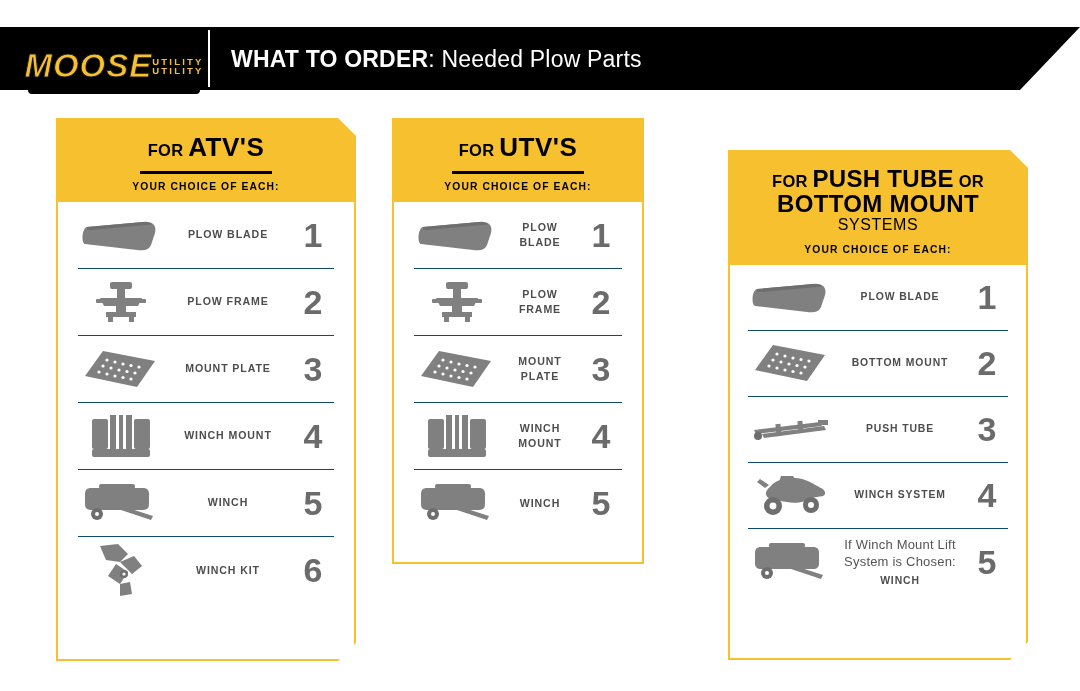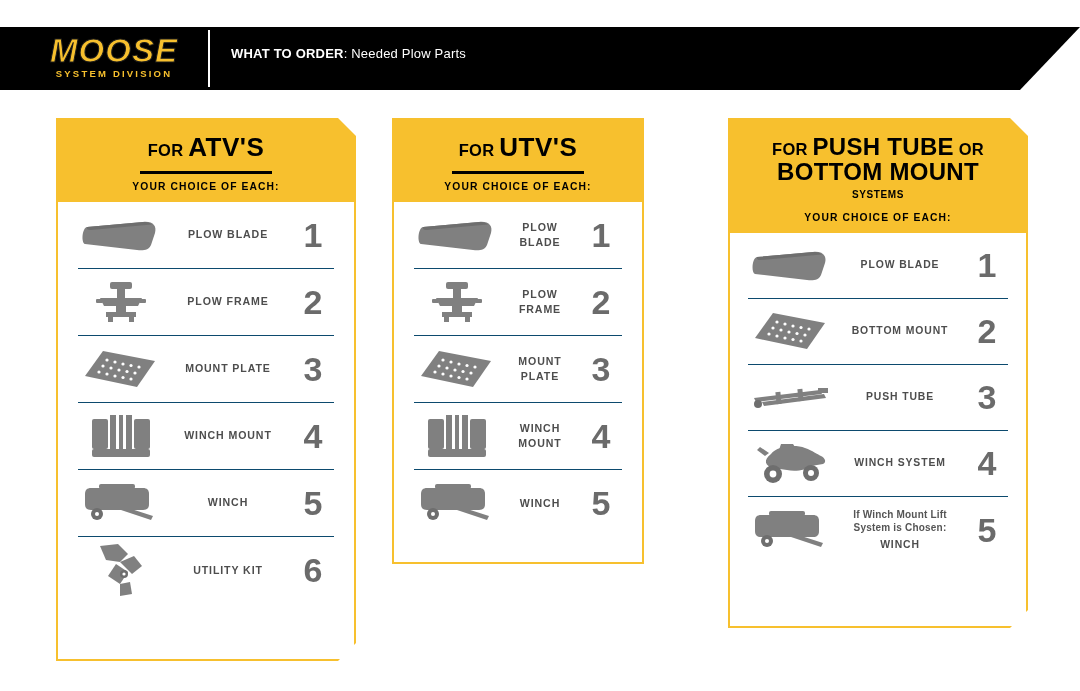--- a/index.html
+++ b/index.html
@@ -24,26 +24,26 @@
   .header-bar {
     position: absolute;
     left: 0; top: 27px;
     width: 1080px;
     height: 63px;
     background: #000000;
     clip-path: polygon(0 0, 1080px 0, 1020px 63px, 0 63px);
   }
   .logo-wrap {
     position: absolute;
-    left: 28px; top: 27px;
+    left: 28px; top: 36px;
     width: 172px; height: 58px;
     background: #000;
     border-radius: 4px;
     display: flex;
-    flex-direction: column;
+    flex-direction: row;
     align-items: center;
     justify-content: center;
     z-index: 5;
   }
   .logo-moose {
     font-family: "Liberation Sans", sans-serif;
     font-weight: bold;
     font-style: italic;
     font-size: 33px;
     letter-spacing: 1px;
@@ -64,41 +64,41 @@
     position: absolute;
     left: 208px; top: 30px;
     width: 2px; height: 57px;
     background: #ffffff;
     z-index: 4;
   }
   .header-title {
     position: absolute;
     left: 231px; top: 46px;
     color: #ffffff;
-    font-size: 13px;
+    font-size: 23px;
     letter-spacing: 0.2px;
     z-index: 4;
     white-space: nowrap;
   }
   .header-title b { font-weight: bold; }
 
   
   .card {
     position: absolute;
     background: #ffffff;
     border: 2px solid #F7C02E;
   }
   .card-atv  { left: 56px;  top: 118px; width: 300px; height: 543px; }
   .card-utv  { left: 392px; top: 118px; width: 252px; height: 446px; }
   .card-push { left: 728px; top: 118px; width: 300px; height: 510px; }
 
   
   .card-atv  { clip-path: polygon(0 0, 282px 0, 300px 18px, 300px 525px, 282px 543px, 0 543px); }
   .card-utv  { clip-path: polygon(0 0, 282px 0, 300px 18px, 300px 428px, 282px 446px, 0 446px); }
-  .card-push { clip-path: polygon(0 0, 282px 0, 300px 18px, 300px 492px, 282px 510px, 0 510px); }
+  .card-push { clip-path: polygon(0 0, 282px 0, 300px 18px, 300px 492px, 282px 510px, 0 510px); margin-top: 32px; }
 
   .card-head {
     background: #F7C02E;
     width: 100%;
     padding: 14px 10px 10px;
     text-align: center;
   }
   .head-h1 {
     color: #000;
     line-height: 1.06;
@@ -111,22 +111,22 @@
   .head-h1 .lg {
     font-size: 26px;
     font-weight: bold;
     letter-spacing: 0.5px;
   }
   .head-h1 .md {
     font-size: 24px;
     font-weight: bold;
   }
   .head-h1 .tiny {
-    font-size: 10px;
-    font-weight: bold;
+    font-size: 16px;
+    font-weight: normal;
     letter-spacing: 0.6px;
   }
   .head-rule {
     width: 132px;
     height: 3px;
     background: #000;
     margin: 9px auto 7px;
   }
   .head-sub {
     font-size: 10.3px;
@@ -153,22 +153,22 @@
     flex: 1;
     text-align: center;
     font-size: 10.6px;
     font-weight: bold;
     letter-spacing: 0.9px;
     color: #4d4d4d;
     line-height: 1.35;
   }
   .row-label .note {
     display: block;
-    font-size: 10px;
-    font-weight: bold;
+    font-size: 13px;
+    font-weight: normal;
     letter-spacing: 0.2px;
     color: #555;
     margin-bottom: 3px;
   }
   .row-num {
     width: 42px;
     text-align: center;
     font-size: 34px;
     font-weight: bold;
     color: #6b6b6b;
@@ -183,21 +183,21 @@
   .g { fill: #808080; }
   .gd { fill: #6e6e6e; }
 </style>
 </head>
 <body>
 
 <div class="header">
   <div class="header-bar"></div>
   <div class="logo-wrap">
     <div class="logo-moose">MOOSE</div>
-    <div class="logo-sub">SYSTEM DIVISION</div>
+    <div class="logo-sub">UTILITY UTILITY</div>
   </div>
   <div class="header-divider"></div>
   <div class="header-title">
     <b>WHAT TO ORDER</b><span>: Needed Plow Parts</span>
   </div>
 </div>
 
 <div class="card card-atv">
   <div class="card-head">
     <div class="head-h1">
@@ -298,21 +298,21 @@
       <div class="row-icon">
         <svg width="62" height="56" viewBox="0 0 62 56">
             <path class="g" d="M10 4 L28 2 L38 12 L30 20 L16 18 Z"></path>
             <path class="g" d="M30 20 L44 14 L52 24 L42 32 Z"></path>
             <path class="g" d="M26 22 L38 30 L30 42 L18 34 Z"></path>
             <path class="g" d="M30 42 L40 40 L42 52 L30 54 Z"></path>
             <circle class="gd" cx="34" cy="32" r="4" fill="#5e5e5e"></circle>
             <circle fill="#fff" cx="34" cy="32" r="1.6"></circle>
           </svg>
       </div>
-      <div class="row-label">UTILITY KIT</div>
+      <div class="row-label">WINCH KIT</div>
       <div class="row-num">6</div>
     </div>
 
   </div>
 </div>
 
 <div class="card card-utv">
   <div class="card-head">
     <div class="head-h1">
       <span class="sm">FOR</span>

